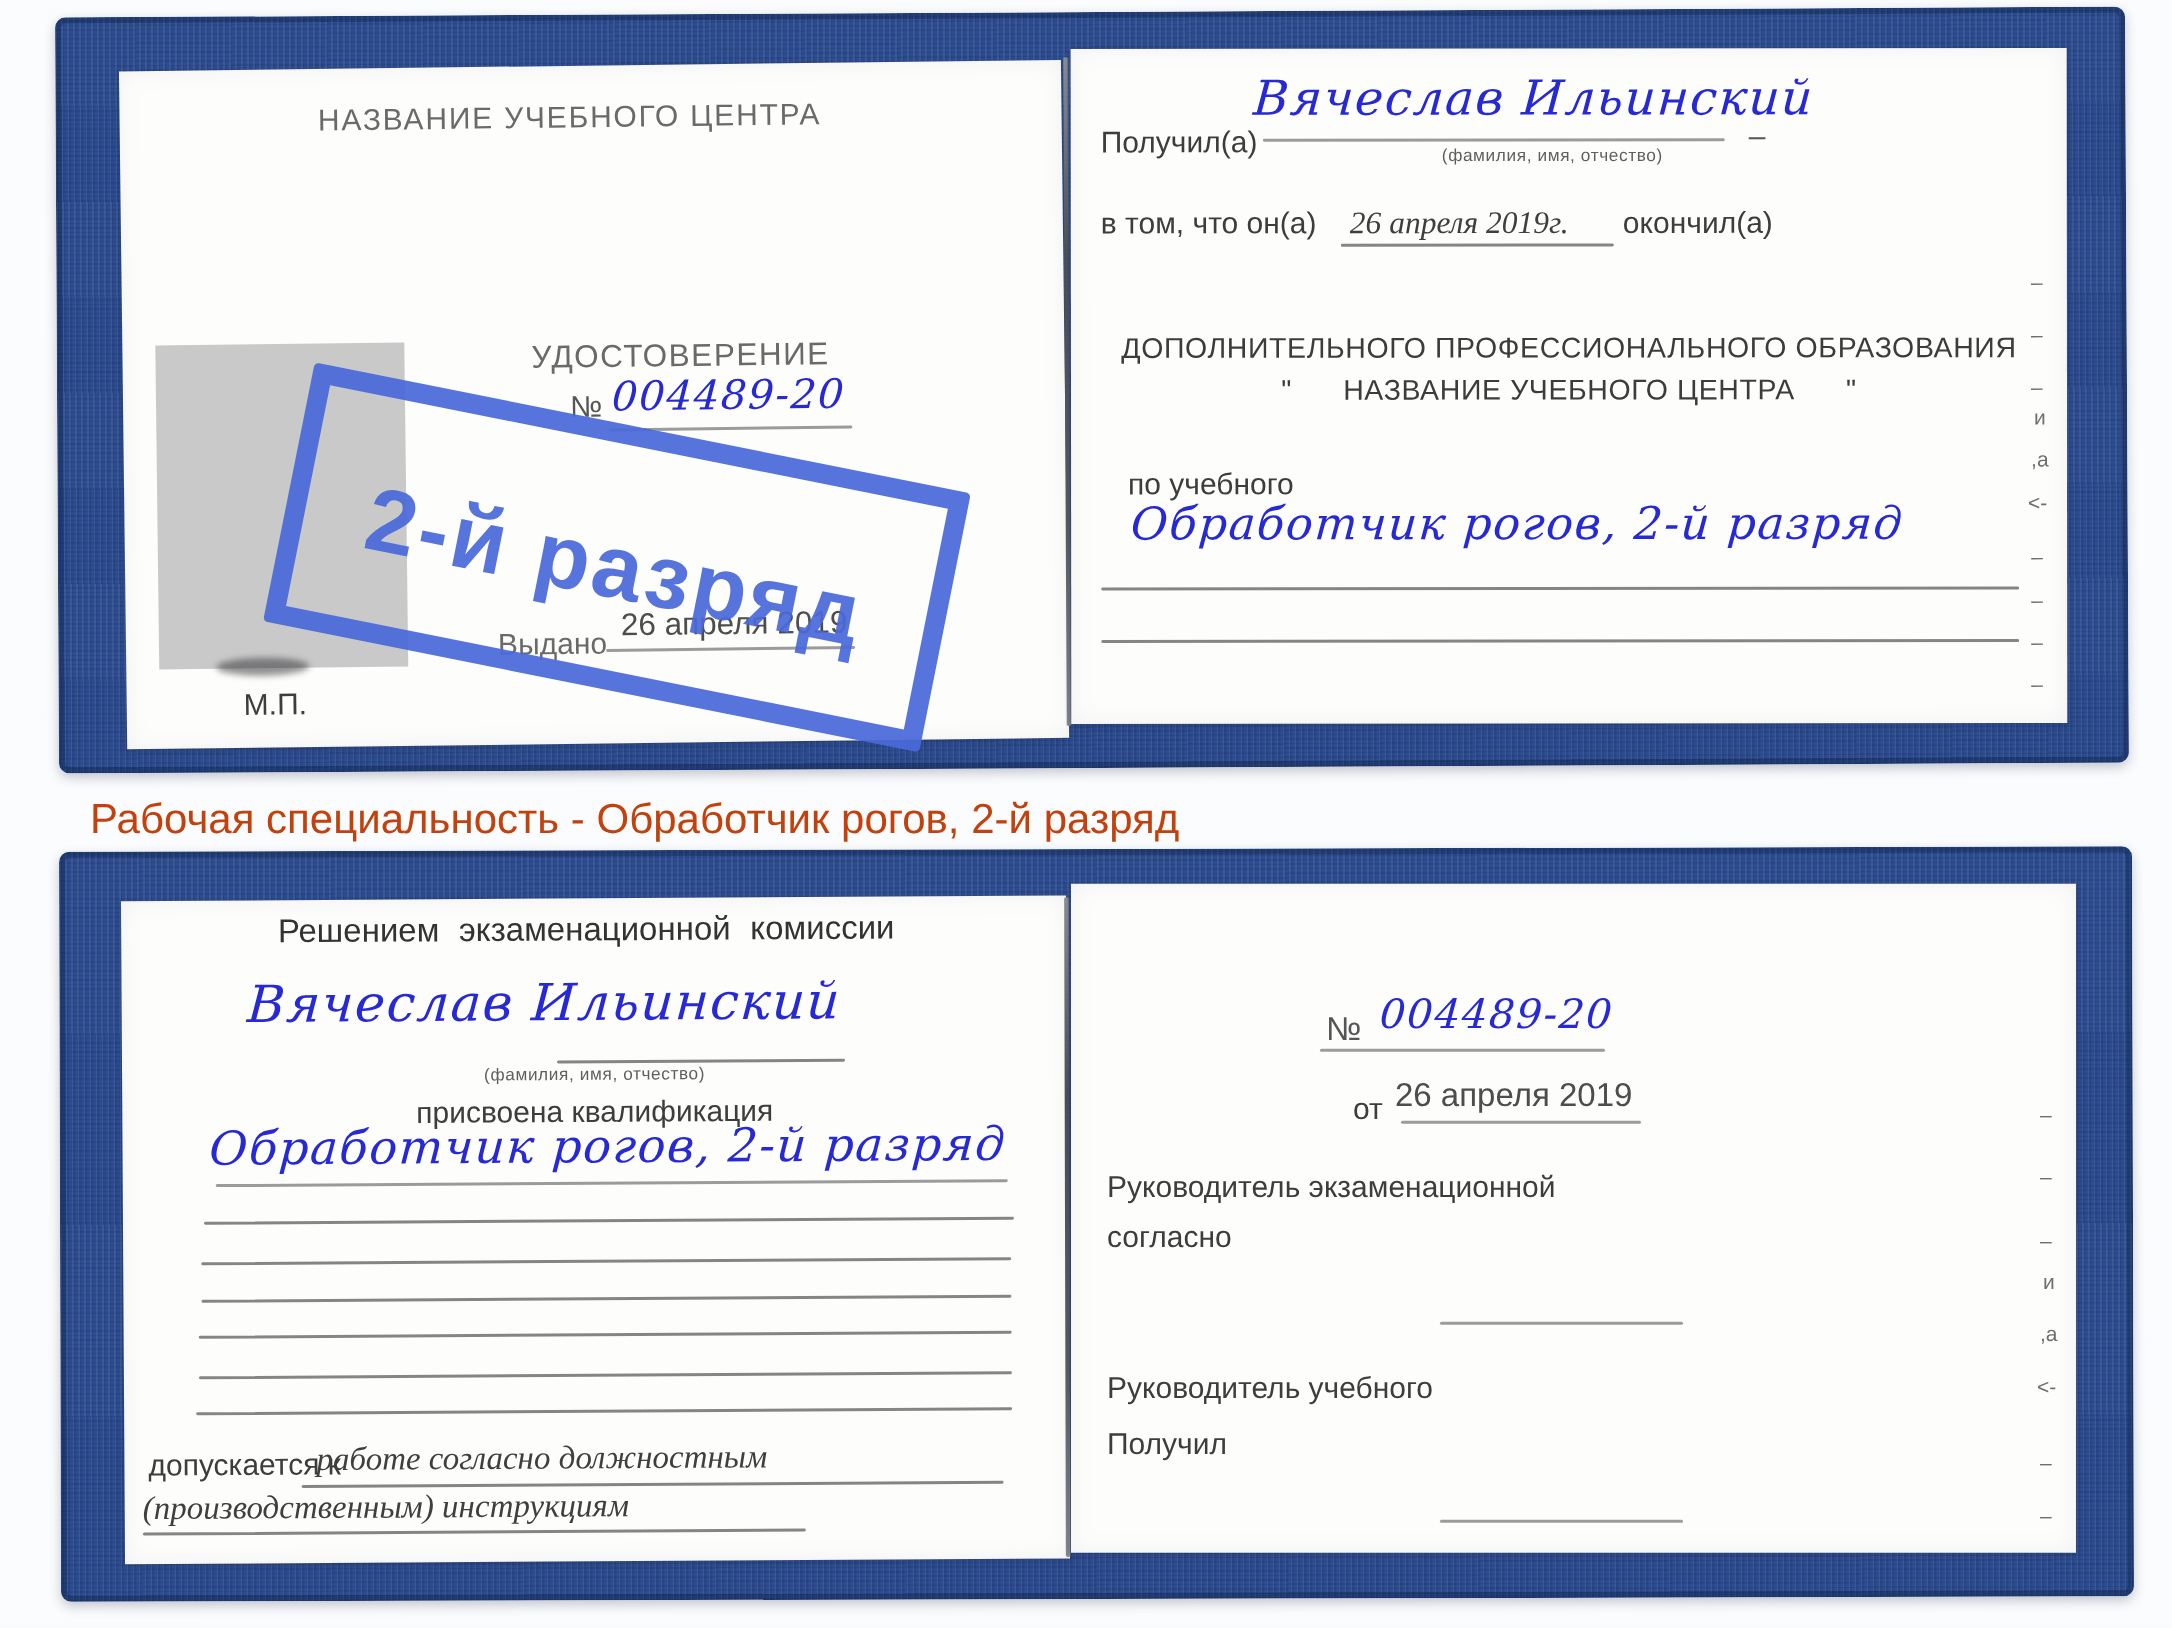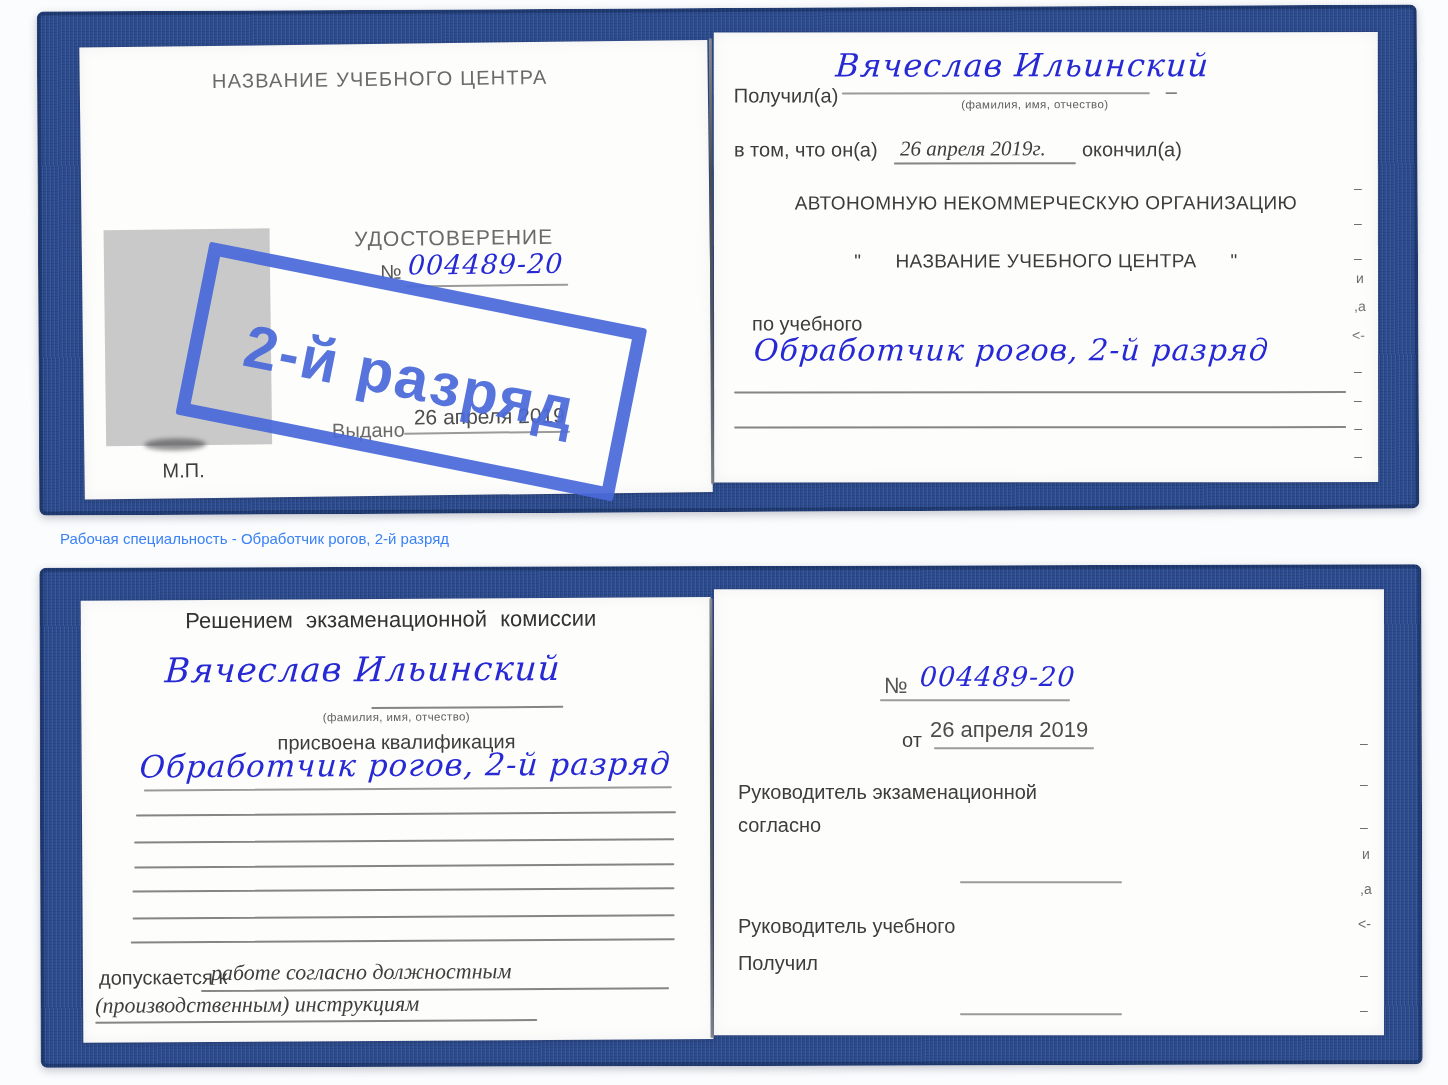--- a/index.html
+++ b/index.html
@@ -44,21 +44,21 @@
     position:absolute;display:flex;align-items:center;justify-content:center;
     border:13px solid #4a6ada;border-radius:3px;
     transform:rotate(12deg);opacity:.93;z-index:5;
   }
   .stamp-text{
     color:#4a6ada;font-size:60px;font-weight:bold;letter-spacing:2px;white-space:nowrap;
     transform:translateY(6px);
   }
   .photo{position:absolute;background:#c9c9c9;}
   .smudge{position:absolute;background:rgba(55,55,58,.55);border-radius:50%;filter:blur(2px);}
-  .caption{position:absolute;color:#3b82f6;font-size:15px;white-space:nowrap;}
+  .caption{position:absolute;color:#c2410c;font-size:28px;white-space:nowrap;}
   .wide{word-spacing:7px;}
 </style>
 </head>
 <body>
 
 <div class="stage">
 
   <div class="spread" style="left:38px;top:8px;width:1380px;height:504px;transform:rotate(-0.3deg);">
 
     <div class="page" style="left:44px;top:34px;width:628px;height:452px;transform:rotate(-0.4deg);">
@@ -91,21 +91,21 @@
       <div class="e ink" style="left:122px;top:14px;font-size:32px;">Вячеслав Ильинский</div>
       <div class="hline" style="left:128px;top:60px;width:308px;"></div>
       <div class="e lbl" style="left:452px;top:48px;color:#555;">–</div>
       <div class="e hint" style="left:196px;top:66px;width:250px;text-align:center;">(фамилия, имя, отчество)</div>
 
       <div class="e lbl" style="left:20px;top:106px;">в том, что он(а)</div>
       <div class="e serif-it" style="left:186px;top:104px;">26 апреля 2019г.</div>
       <div class="hline thin" style="left:180px;top:130px;width:182px;"></div>
       <div class="e lbl" style="left:368px;top:106px;">окончил(а)</div>
 
-      <div class="e org" style="left:0;top:160px;">АВТОНОМНУЮ НЕКОММЕРЧЕСКУЮ ОРГАНИЗАЦИЮ</div>
+      <div class="e org" style="left:0;top:190px;">ДОПОЛНИТЕЛЬНОГО ПРОФЕССИОНАЛЬНОГО ОБРАЗОВАНИЯ</div>
       <div class="e org" style="left:0;top:218px;white-space:pre;">"      НАЗВАНИЕ УЧЕБНОГО ЦЕНТРА      "</div>
 
       <div class="e lbl" style="left:38px;top:280px;">по учебного</div>
       <div class="e ink" style="left:40px;top:300px;font-size:30px;">Обработчик рогов, 2-й разряд</div>
 
       <div class="hline thin" style="left:20px;top:359px;width:612px;"></div>
       <div class="hline thin" style="left:20px;top:394px;width:612px;"></div>
 
       <div class="frag" style="left:640px;top:148px;">–</div>
       <div class="frag" style="left:640px;top:183px;">–</div>

